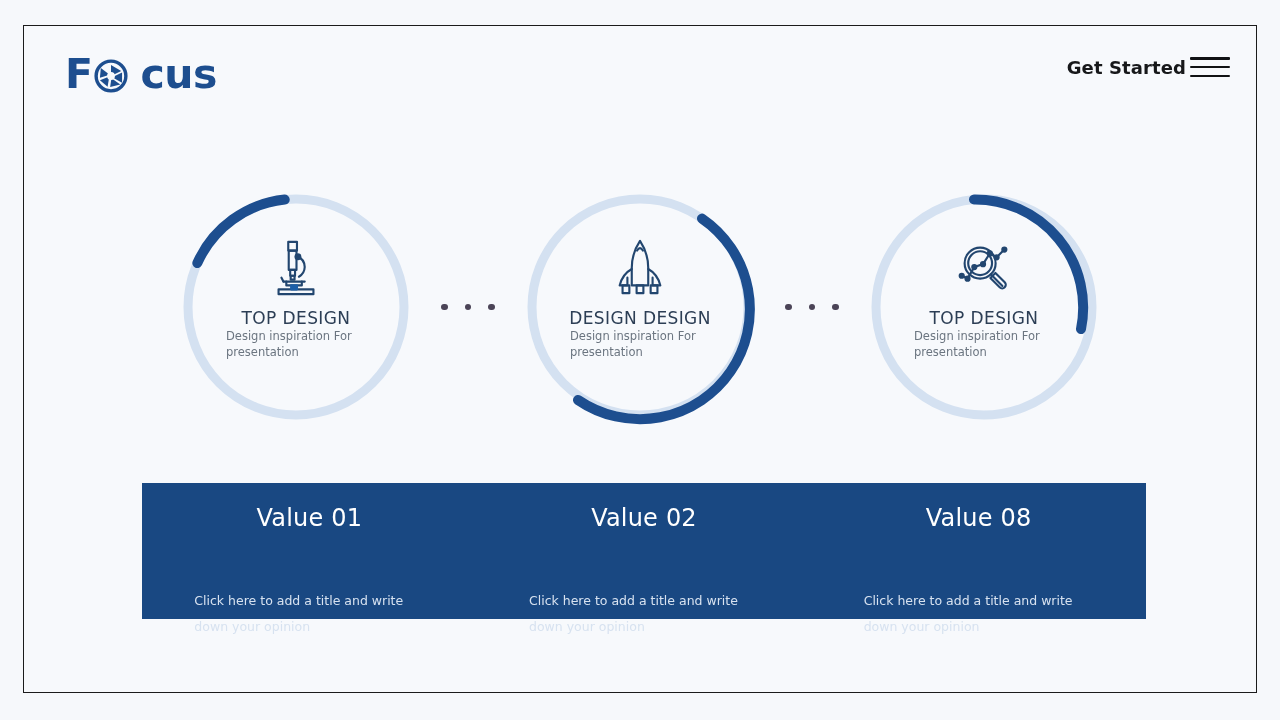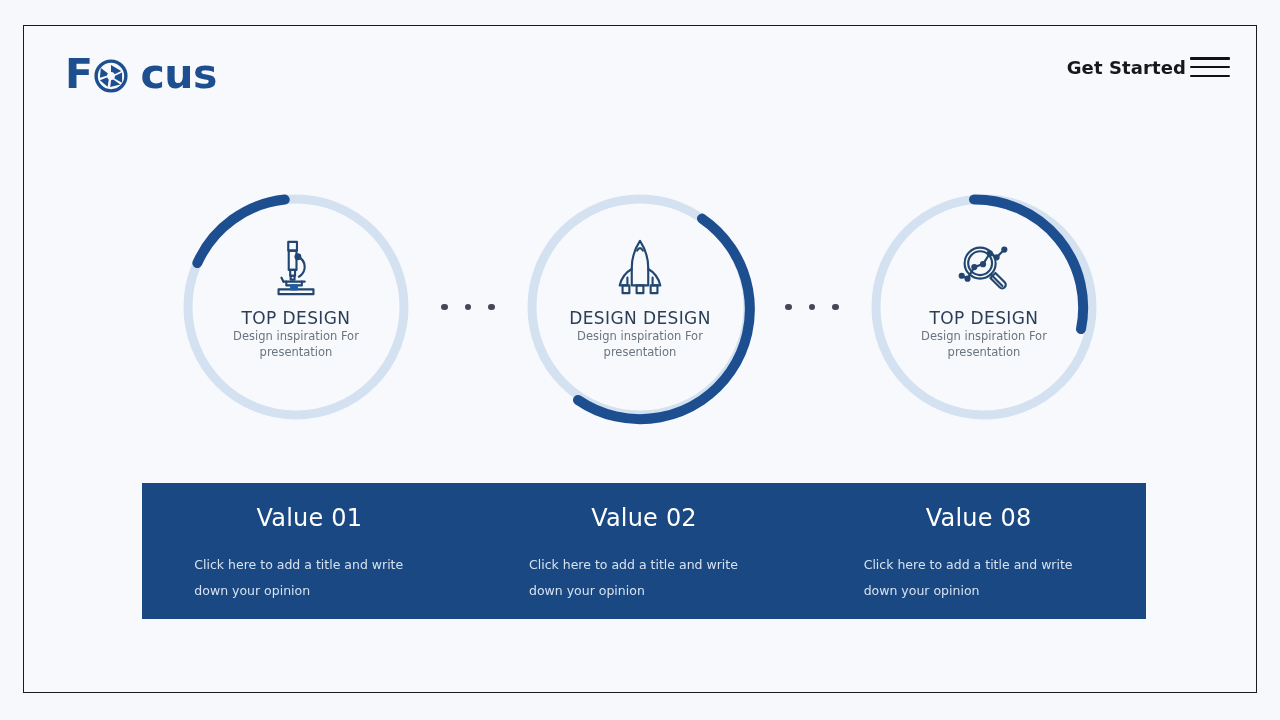--- a/index.html
+++ b/index.html
@@ -149,21 +149,21 @@
     color: #2c3e55;
     letter-spacing: 0.4px;
     text-align: center;
     line-height: 1.1;
     white-space: nowrap;
   }
   .card-sub {
     font-family: "DejaVu Sans", sans-serif;
     font-size: 11.5px;
     color: #6b7580;
-    text-align: center;
+    text-align: left;
     line-height: 1.45;
     width: 140px;
   }
 
   
   .dots {
     flex: 0 0 auto;
     width: 108px;
     display: flex;
     align-items: center;
@@ -189,20 +189,21 @@
     display: flex;
   }
   .value-col {
     flex: 1 1 0;
     display: flex;
     flex-direction: column;
     align-items: center;
     justify-content: flex-start;
     padding-top: 21px;
     box-sizing: border-box;
+    gap: 36px;
   }
   .value-title {
     font-family: "DejaVu Sans", sans-serif;
     font-size: 24px;
     font-weight: 400;
     color: #ffffff;
     letter-spacing: 0.2px;
     margin-bottom: 20px;
   }
   .value-body {

